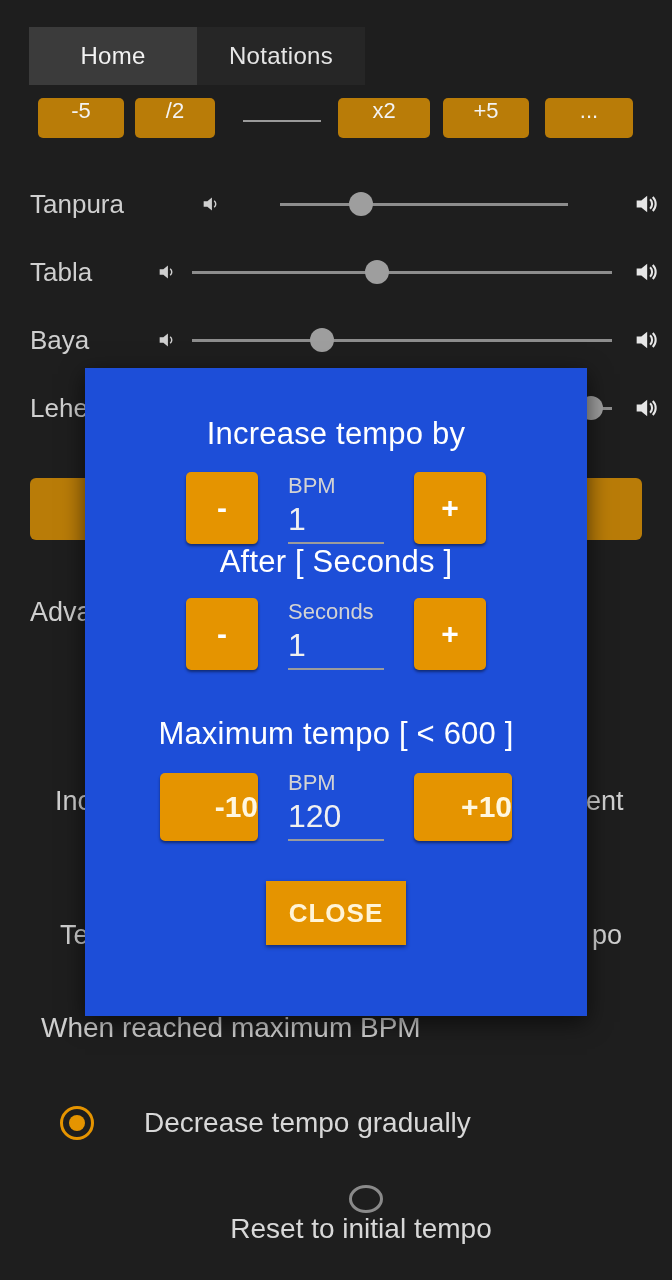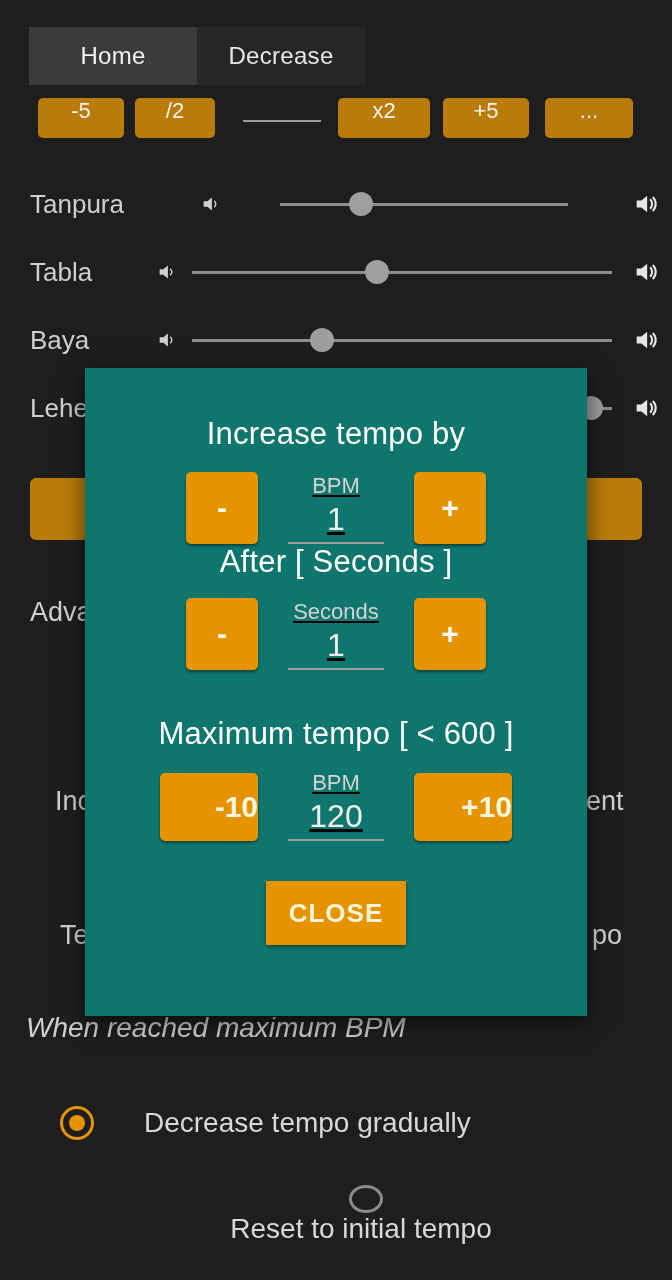--- a/index.html
+++ b/index.html
@@ -61,37 +61,37 @@
     width: 34px; height: 34px; border-radius: 50%;
     border: 3px solid #8a8a8a; margin-left: 60px;
     display: flex; align-items: center; justify-content: center;
   }
   .radio.on { border-color: #e59400; }
   .radio.on::after { content: ""; width: 16px; height: 16px; border-radius: 50%; background: #e59400; }
   .radio-label { margin-left: 50px; font-size: 28px; color: #d8d8d8; }
   .dialog {
     position: absolute; left: 85px; top: 368px;
     width: 502px; height: 648px;
-    background: #0f766e;
+    background: #1d4ed8;
     box-shadow: 0 6px 22px rgba(0,0,0,.6);
   }
   .dtitle {
     text-align: center; color: #ffffff; font-weight: normal;
     font-size: 31px; letter-spacing: .2px;
   }
   .stepper { display: flex; align-items: flex-end; justify-content: center; }
   .sbtn {
     background: #e59400; border: none; border-radius: 5px;
     color: #fff; font-size: 30px; font-weight: bold;
     display: flex; align-items: center; justify-content: center;
     box-shadow: 0 2px 3px rgba(0,0,0,.45);
   }
   .sbtn.sq { width: 72px; height: 72px; }
   .sbtn.wide { width: 98px; height: 68px; font-size: 30px; color: #fff7e0; justify-content: flex-end; }
-  .field { width: 96px; margin: 0 30px; text-align: center; text-decoration: underline; }
+  .field { width: 96px; margin: 0 30px; text-align: left; }
   .field-cap { font-size: 22px; color: #d3d3d3; margin-bottom: 2px; }
   .field-val {
     font-size: 32px; color: #f0f0f0; padding-bottom: 4px;
     border-bottom: 2px solid #9b9b9b;
   }
   .close-btn {
     display: block; margin: 0 auto;
     background: #e59400; border: none; border-radius: 0;
     width: 140px; height: 64px;
     color: #fff4d8; font-size: 26px; font-weight: bold; letter-spacing: 1px;
@@ -104,21 +104,21 @@
 
 <div id="root">
 
   <div class="bg-layer">
 
     <div class="tabbar">
       <div class="tab active">
         <span>Home</span>
       </div>
       <div class="tab">
-        <span>Decrease</span>
+        <span>Notations</span>
       </div>
     </div>
 
     <div class="qrow">
       <div class="qbtn" style="left:38px;width:86px;">
         <span>-5</span>
       </div>
       <div class="qbtn" style="left:135px;width:80px;">
         <span>/2</span>
       </div>
@@ -219,21 +219,21 @@
     </div>
 
     <div class="widebtn"></div>
 
     <div class="bgtext" style="left:30px; top:597px;">Adva</div>
     <div class="bgtext" style="left:55px; top:786px;">Inc</div>
     <div class="bgtext" style="left:586px; top:786px;">ent</div>
     <div class="bgtext" style="left:60px; top:920px;">Te</div>
     <div class="bgtext" style="left:592px; top:920px;">po</div>
 
-    <div class="bgtext" style="left:26px; top:1012px; font-size:28px;font-style:italic;">When reached maximum BPM</div>
+    <div class="bgtext" style="left:41px; top:1012px; font-size:28px;">When reached maximum BPM</div>
 
     <div class="radio-row" style="top:1093px;">
       <div class="radio on"></div>
       <div class="radio-label">Decrease tempo gradually</div>
     </div>
     <div class="radio-row" style="top:1185px;flex-direction:column;">
       <div class="radio"></div>
       <div class="radio-label">Reset to initial tempo</div>
     </div>
   </div>

